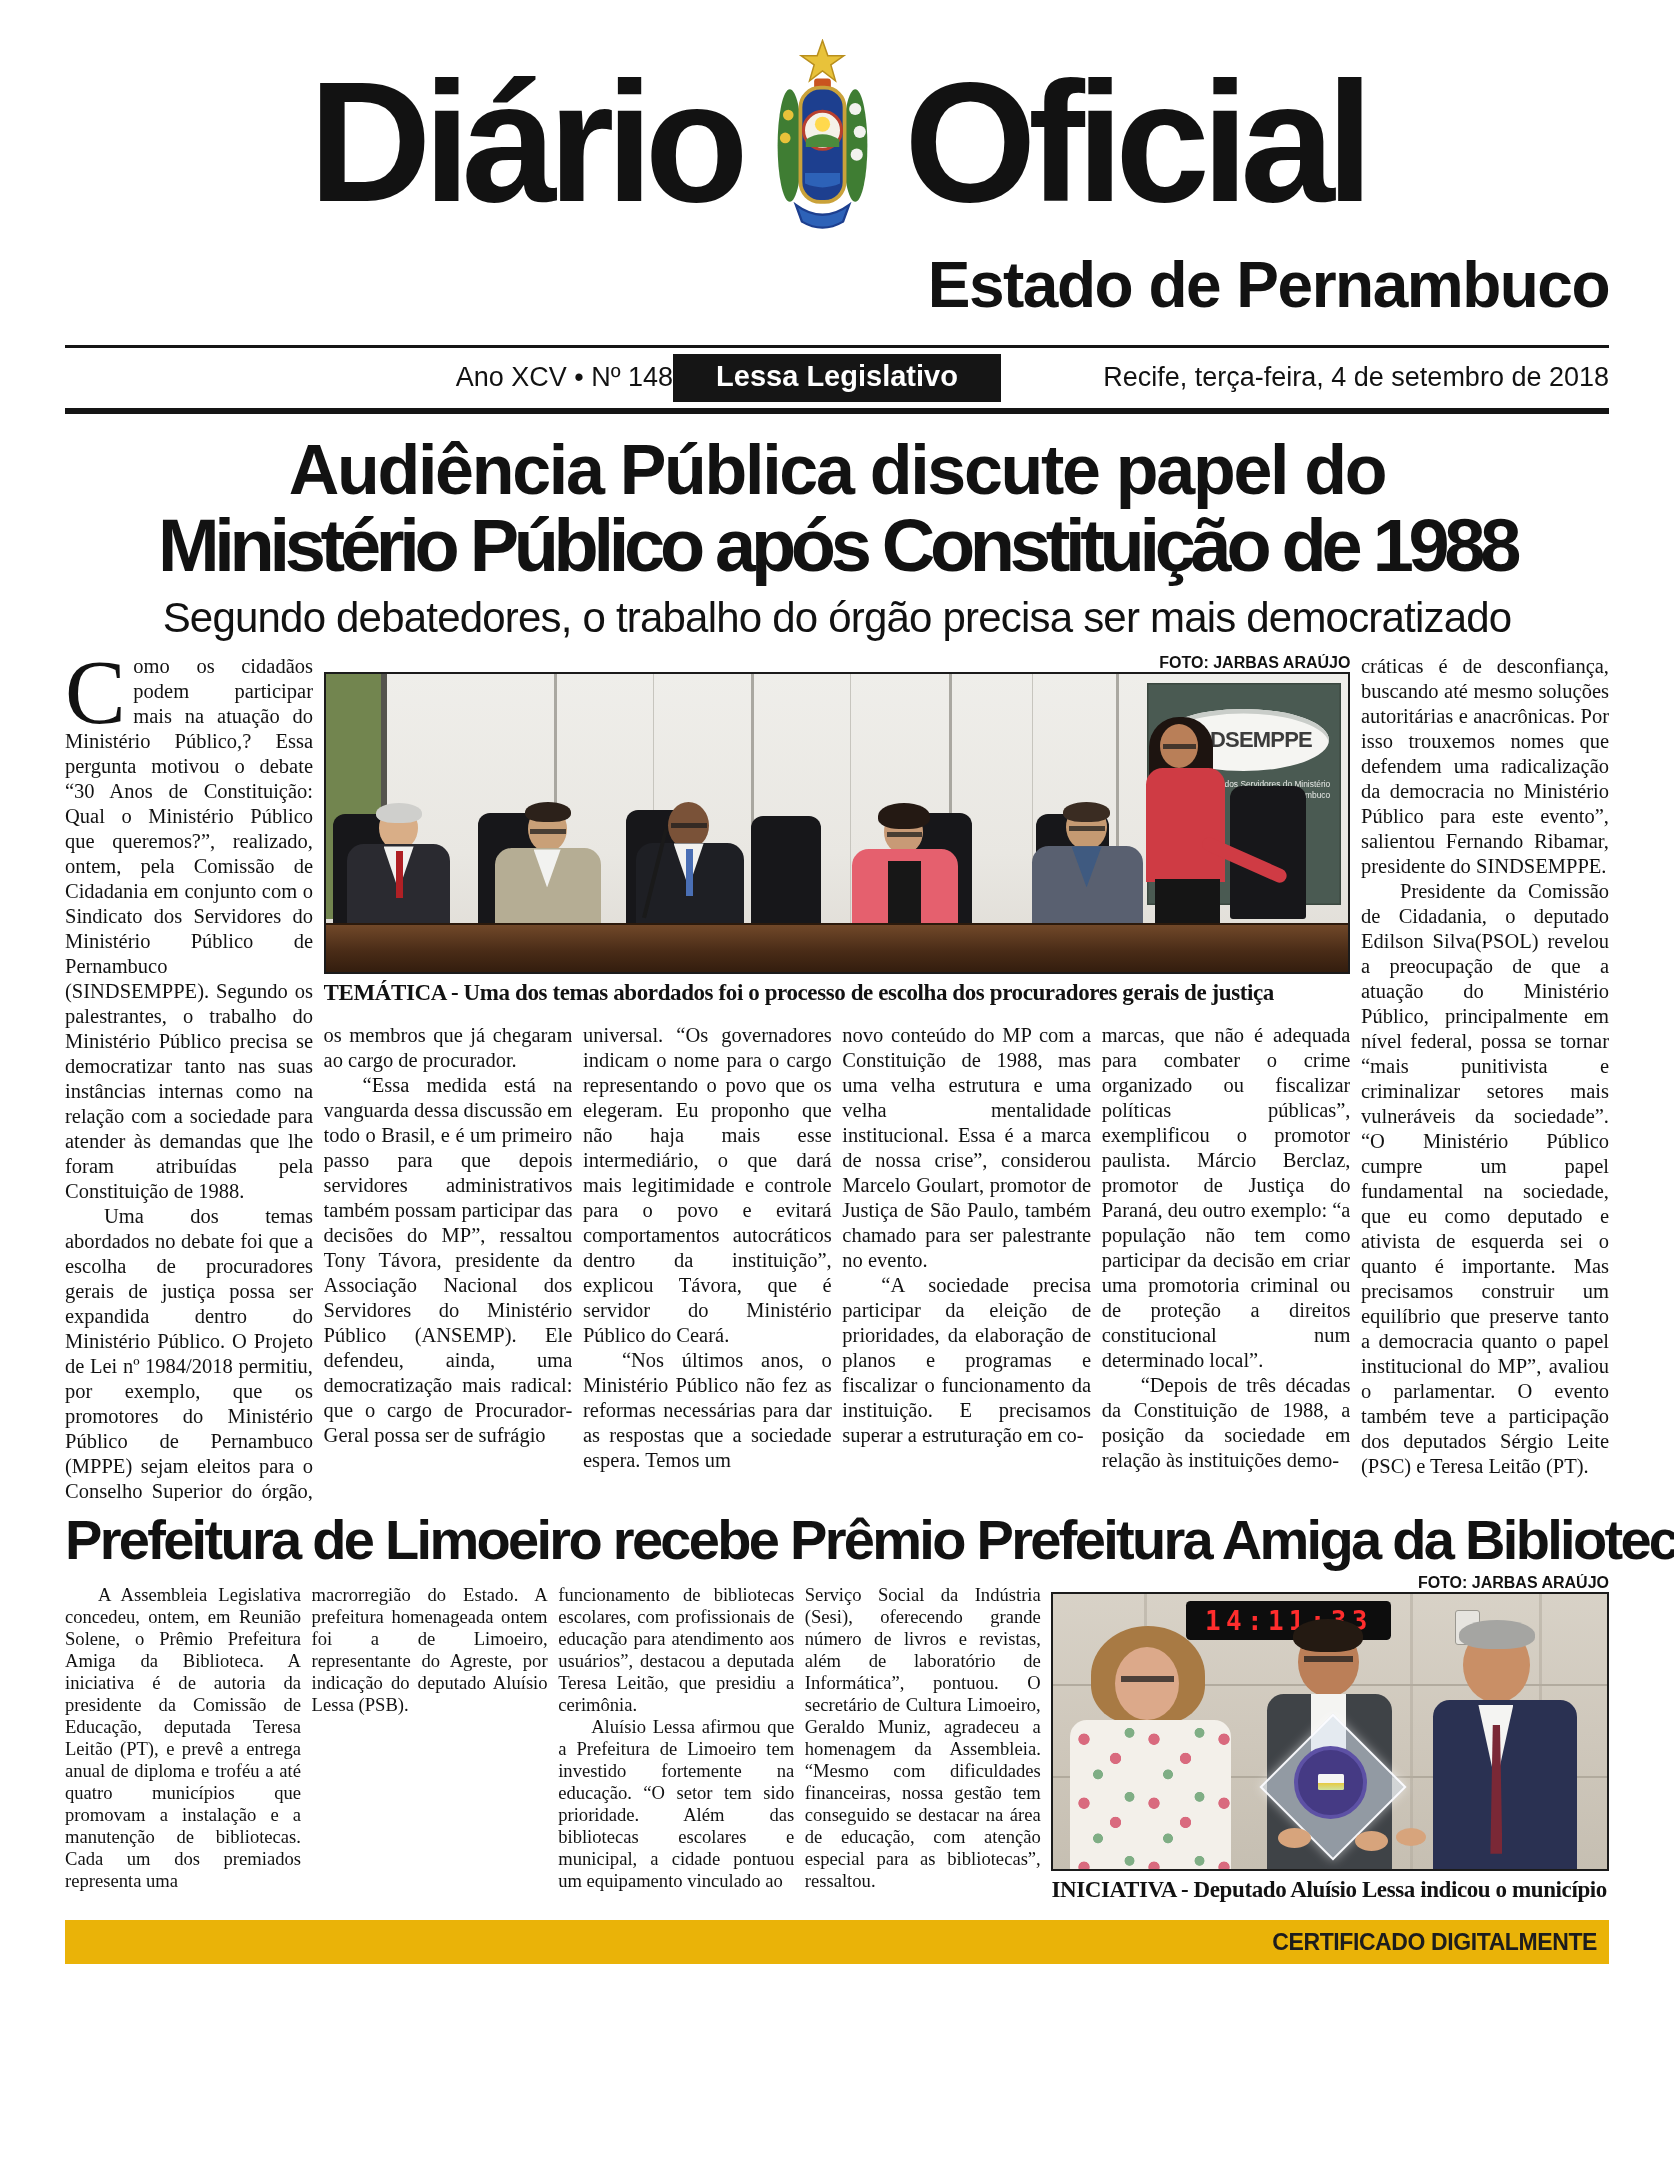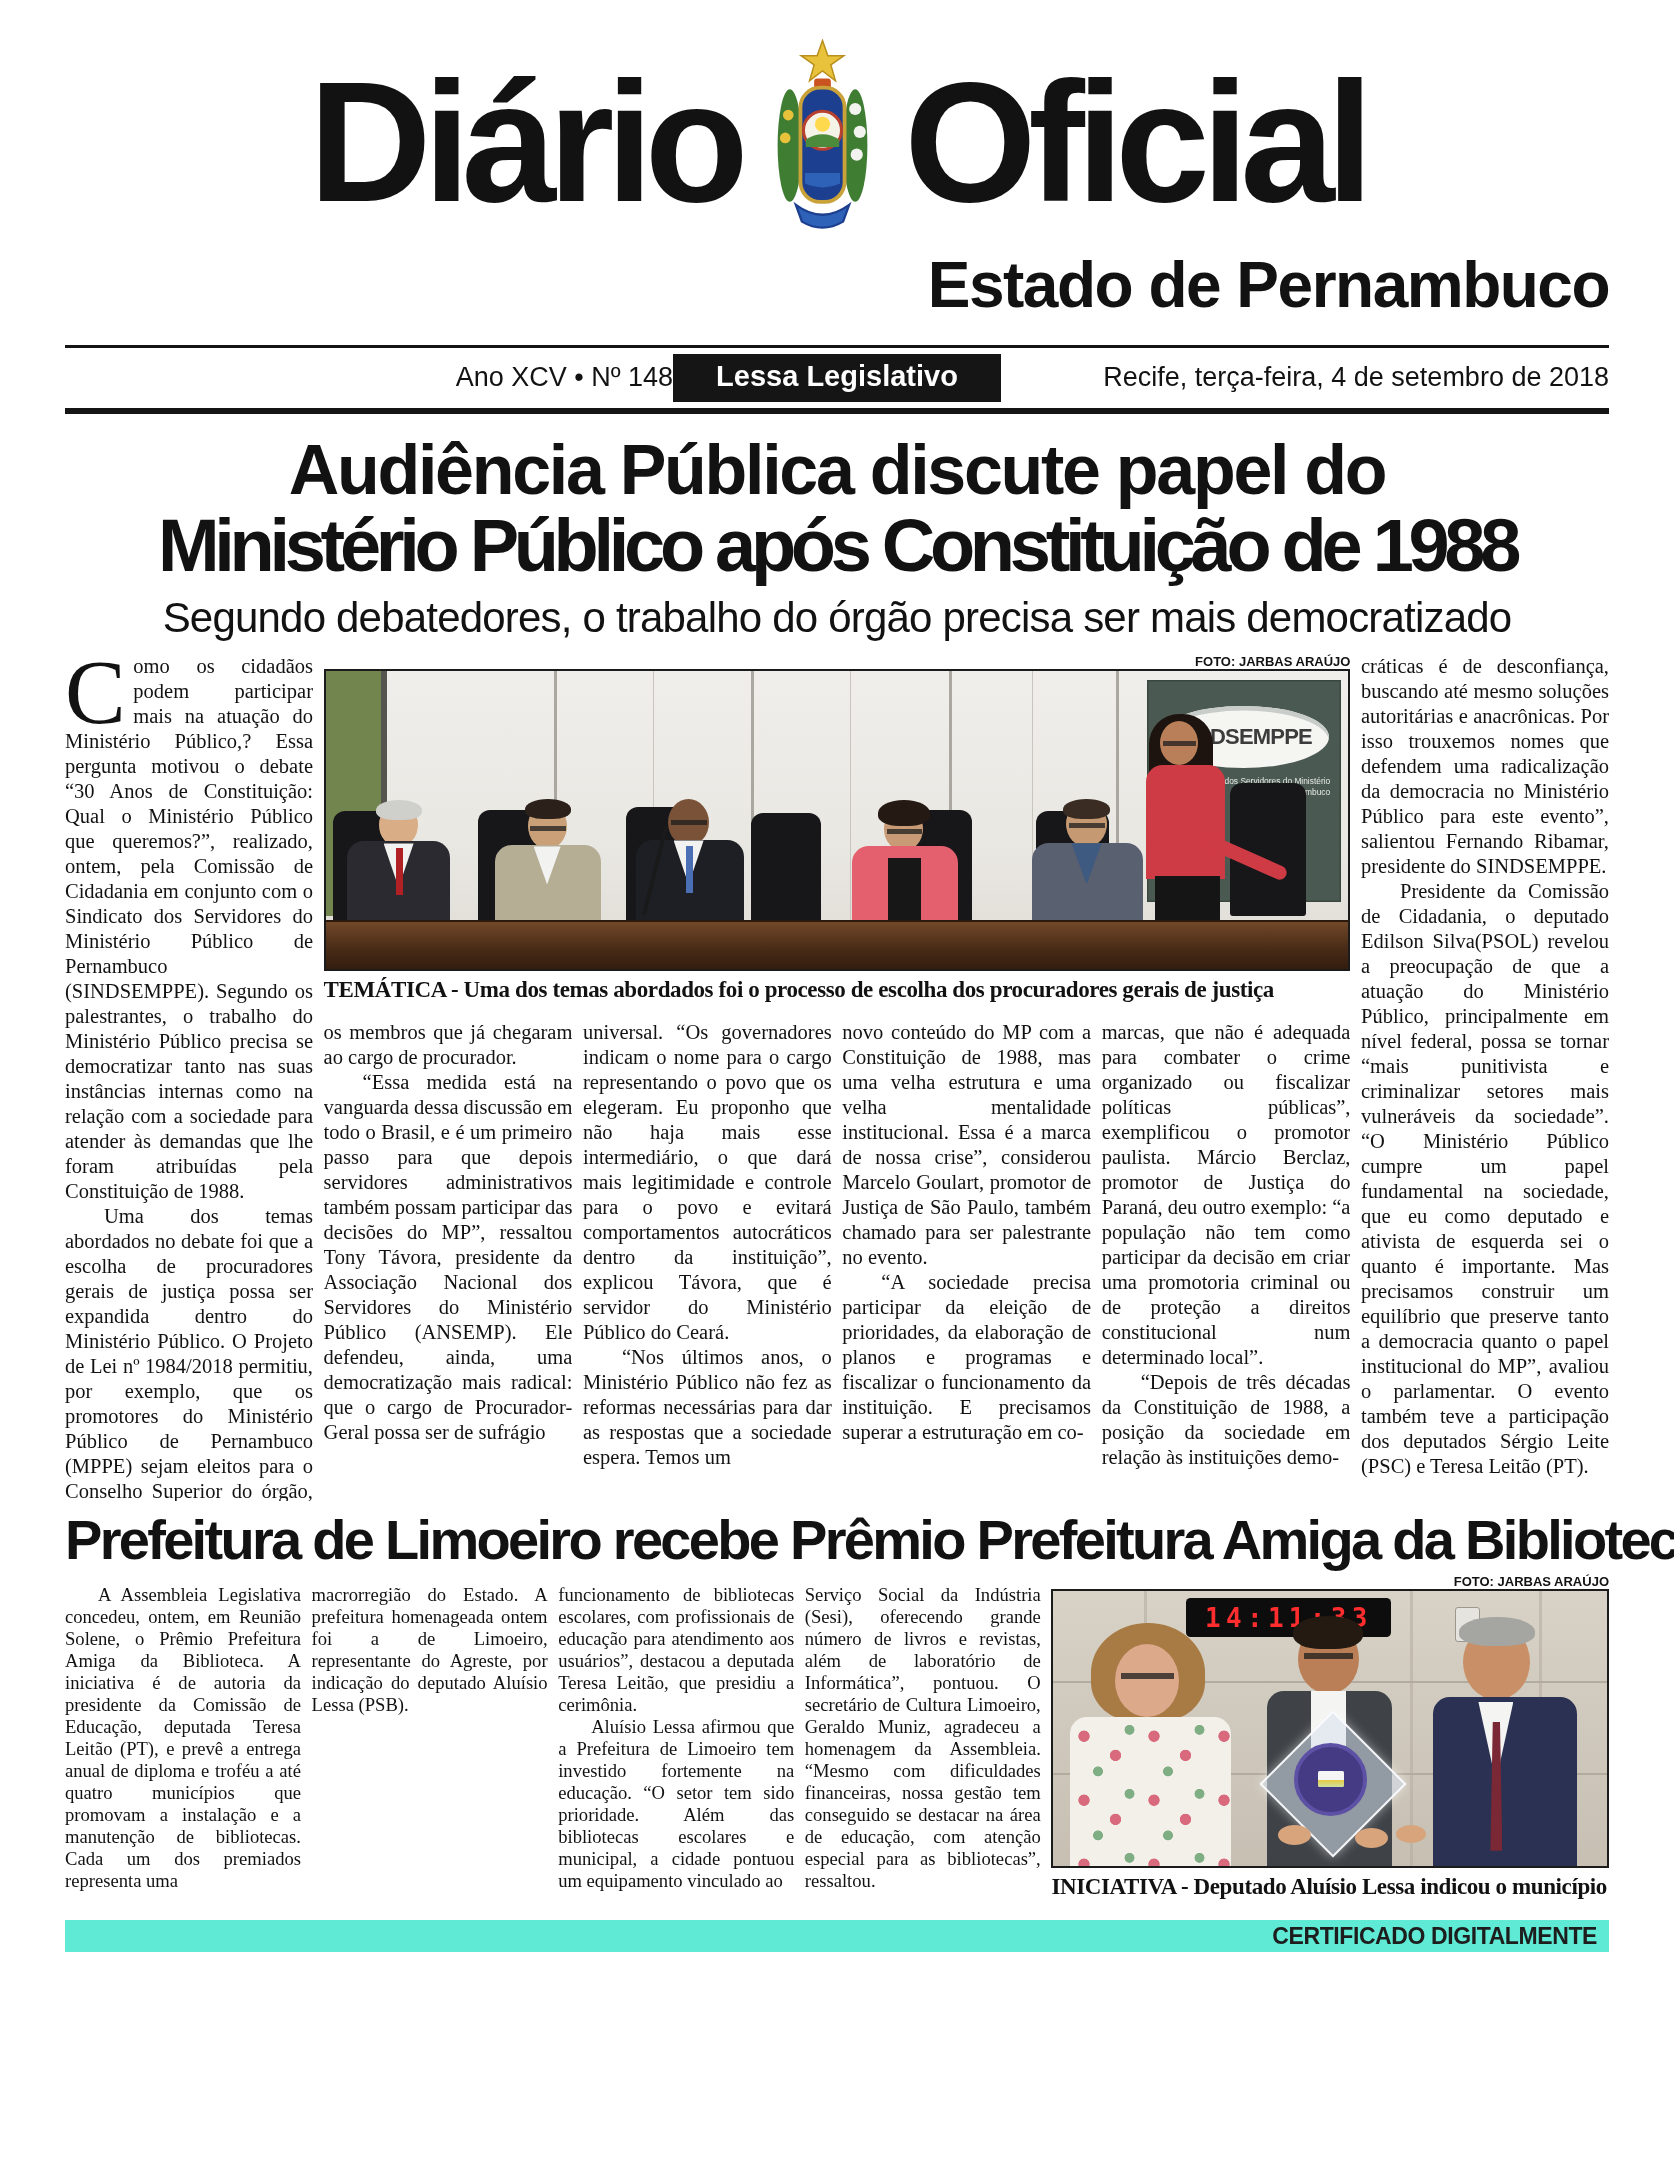--- a/index.html
+++ b/index.html
@@ -17,21 +17,21 @@
   .infobar .left{flex:1;text-align:right;}
   .infobar .right{flex:1;text-align:right;}
   .power-badge{background:#151515;color:#fff;font-weight:700;font-size:29px;padding:6px 43px 9px 43px;}
   .rule-thick{border-top:6px solid #151515;}
 
   
   .h1-l1{font-family:"Liberation Sans",sans-serif;font-weight:700;font-size:70px;letter-spacing:-2.3px;text-align:center;white-space:nowrap;margin-top:20px;line-height:1.05;}
   .h1-l2{font-family:"Liberation Sans",sans-serif;font-weight:700;font-size:74px;letter-spacing:-5.3px;text-align:center;white-space:nowrap;line-height:1.06;}
   .subhead{font-family:"Liberation Sans",sans-serif;font-weight:400;font-size:42px;letter-spacing:-0.8px;text-align:center;margin-top:9px;}
 
-  .credit{font-family:"Liberation Sans",sans-serif;font-weight:700;font-size:13px;text-align:right;letter-spacing:0px;}
+  .credit{font-family:"Liberation Sans",sans-serif;font-weight:700;font-size:16px;text-align:right;letter-spacing:0px;}
 
   
   .article1{display:flex;gap:10.6px;margin-top:12px;height:847px;overflow:hidden;}
   .a1col{flex:0 0 248px;overflow:hidden;}
   .a1mid{flex:1 1 auto;display:flex;flex-direction:column;overflow:hidden;}
   .midcols{display:flex;gap:10.6px;margin-top:16.7px;flex:1;overflow:hidden;}
   .midcols .a1col{flex:1 1 0;}
 
   p.body{font-size:20.5px;line-height:25px;text-align:justify;margin:0;}
   p.ind{text-indent:39px;}
@@ -76,21 +76,21 @@
   .p2-clock{position:absolute;left:133px;top:7.6px;width:205px;height:39px;background:#0d0d0d;border-radius:4.6px;display:flex;align-items:center;justify-content:center;}
   .p2-clock span{font-family:"DejaVu Sans Mono",monospace;color:#ff2d2d;font-size:26px;letter-spacing:5.3px;font-weight:700;}
   .p2-outlet{position:absolute;left:402px;top:16.7px;width:23px;height:33px;background:#e6e4df;border:1.5px solid #9b9890;border-radius:3px;}
   .p2-person{position:absolute;bottom:0;}
   .p2-trophy{position:absolute;left:228px;bottom:30px;width:100px;height:100px;transform:rotate(45deg);background:rgba(215,225,238,.55);border:2.3px solid rgba(252,252,255,.95);box-shadow:0 0 10.6px rgba(255,255,255,.5);}
   .p2-medal{position:absolute;left:241px;bottom:50px;width:65px;height:65px;border-radius:50%;background:#453a84;border:4.6px solid #5d51a5;display:flex;align-items:center;justify-content:center;}
   .p2-book{width:26px;height:16.7px;background:linear-gradient(180deg,#f5f5f5 0%,#f5f5f5 55%,#e7c93f 55%,#cfe3a0 100%);border-radius:1.5px;}
   .hand{position:absolute;background:#d7a47c;border-radius:50%;}
 
   
-  .footer-bar{margin-top:10.6px;background:#5eead4;height:32px;display:flex;align-items:center;justify-content:flex-end;padding-right:12px;font-family:"Liberation Sans",sans-serif;font-weight:700;font-size:23px;color:#1d1d1d;letter-spacing:-0.4px;}
+  .footer-bar{margin-top:10.6px;background:#eab308;height:44px;display:flex;align-items:center;justify-content:flex-end;padding-right:12px;font-family:"Liberation Sans",sans-serif;font-weight:700;font-size:23px;color:#1d1d1d;letter-spacing:-0.4px;}
 </style>
 </head>
 <body>
 
 <div class="page">
 
   <div class="mast-row">
     <div class="mast-word">Diário</div>
     <svg class="crest" viewBox="0 0 138 272">
       <polygon points="69,2 76,22 97,22 80,34 86,55 69,42 52,55 58,34 41,22 62,22" fill="#e8c23a" stroke="#b98f1d" stroke-width="2"></polygon>

